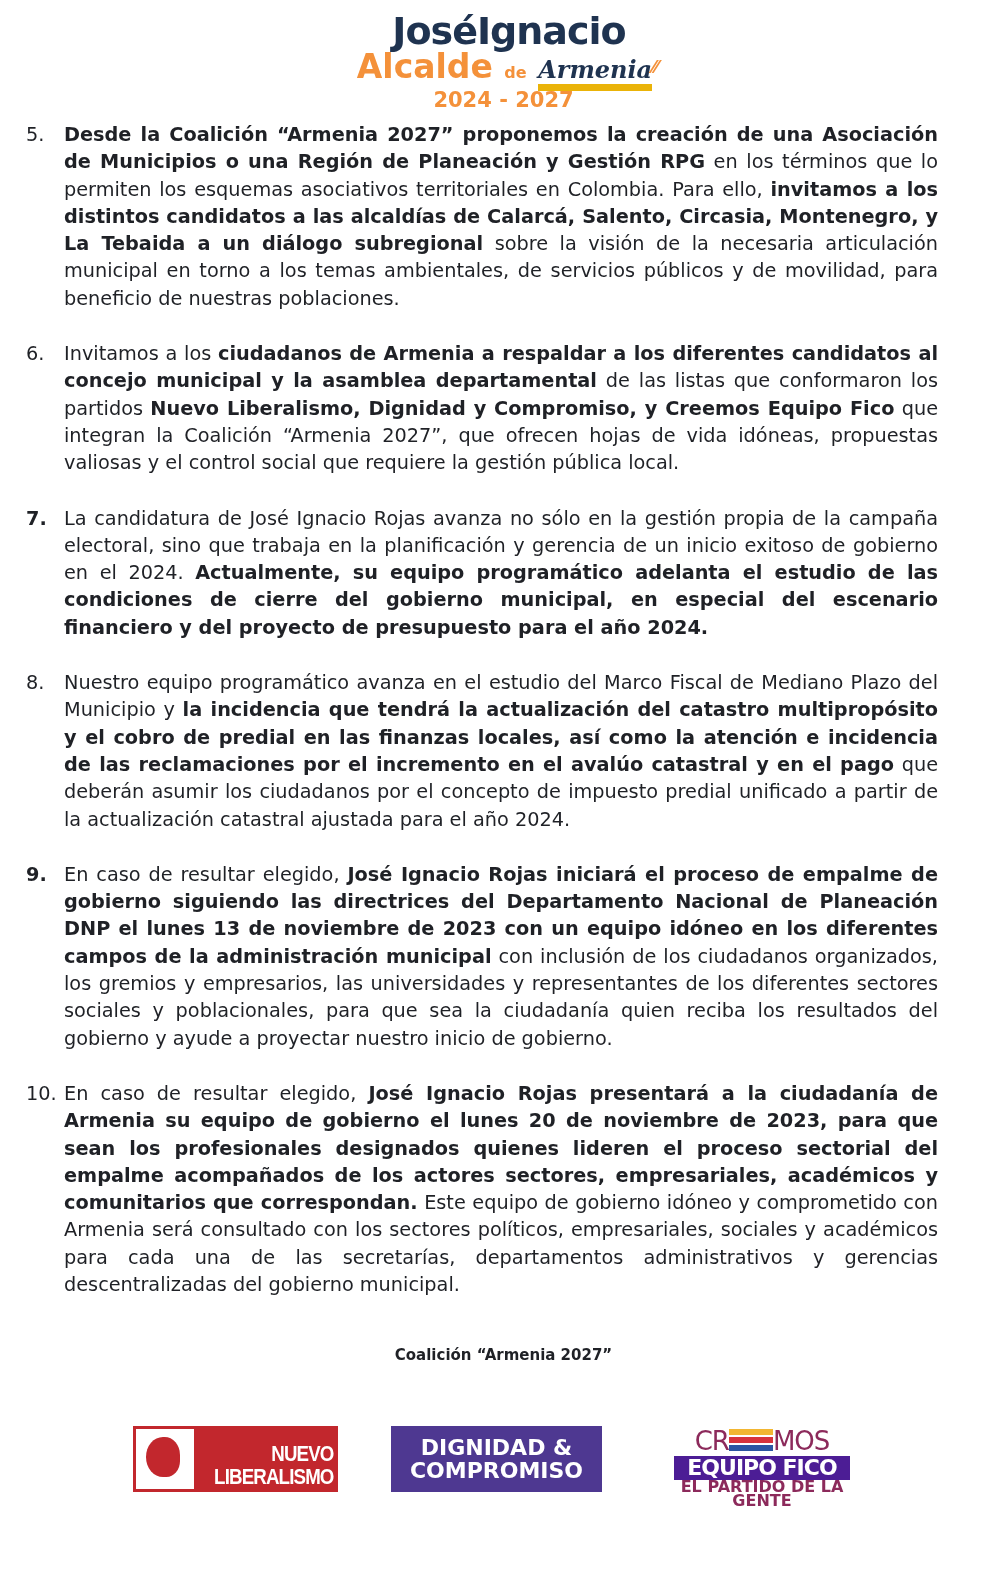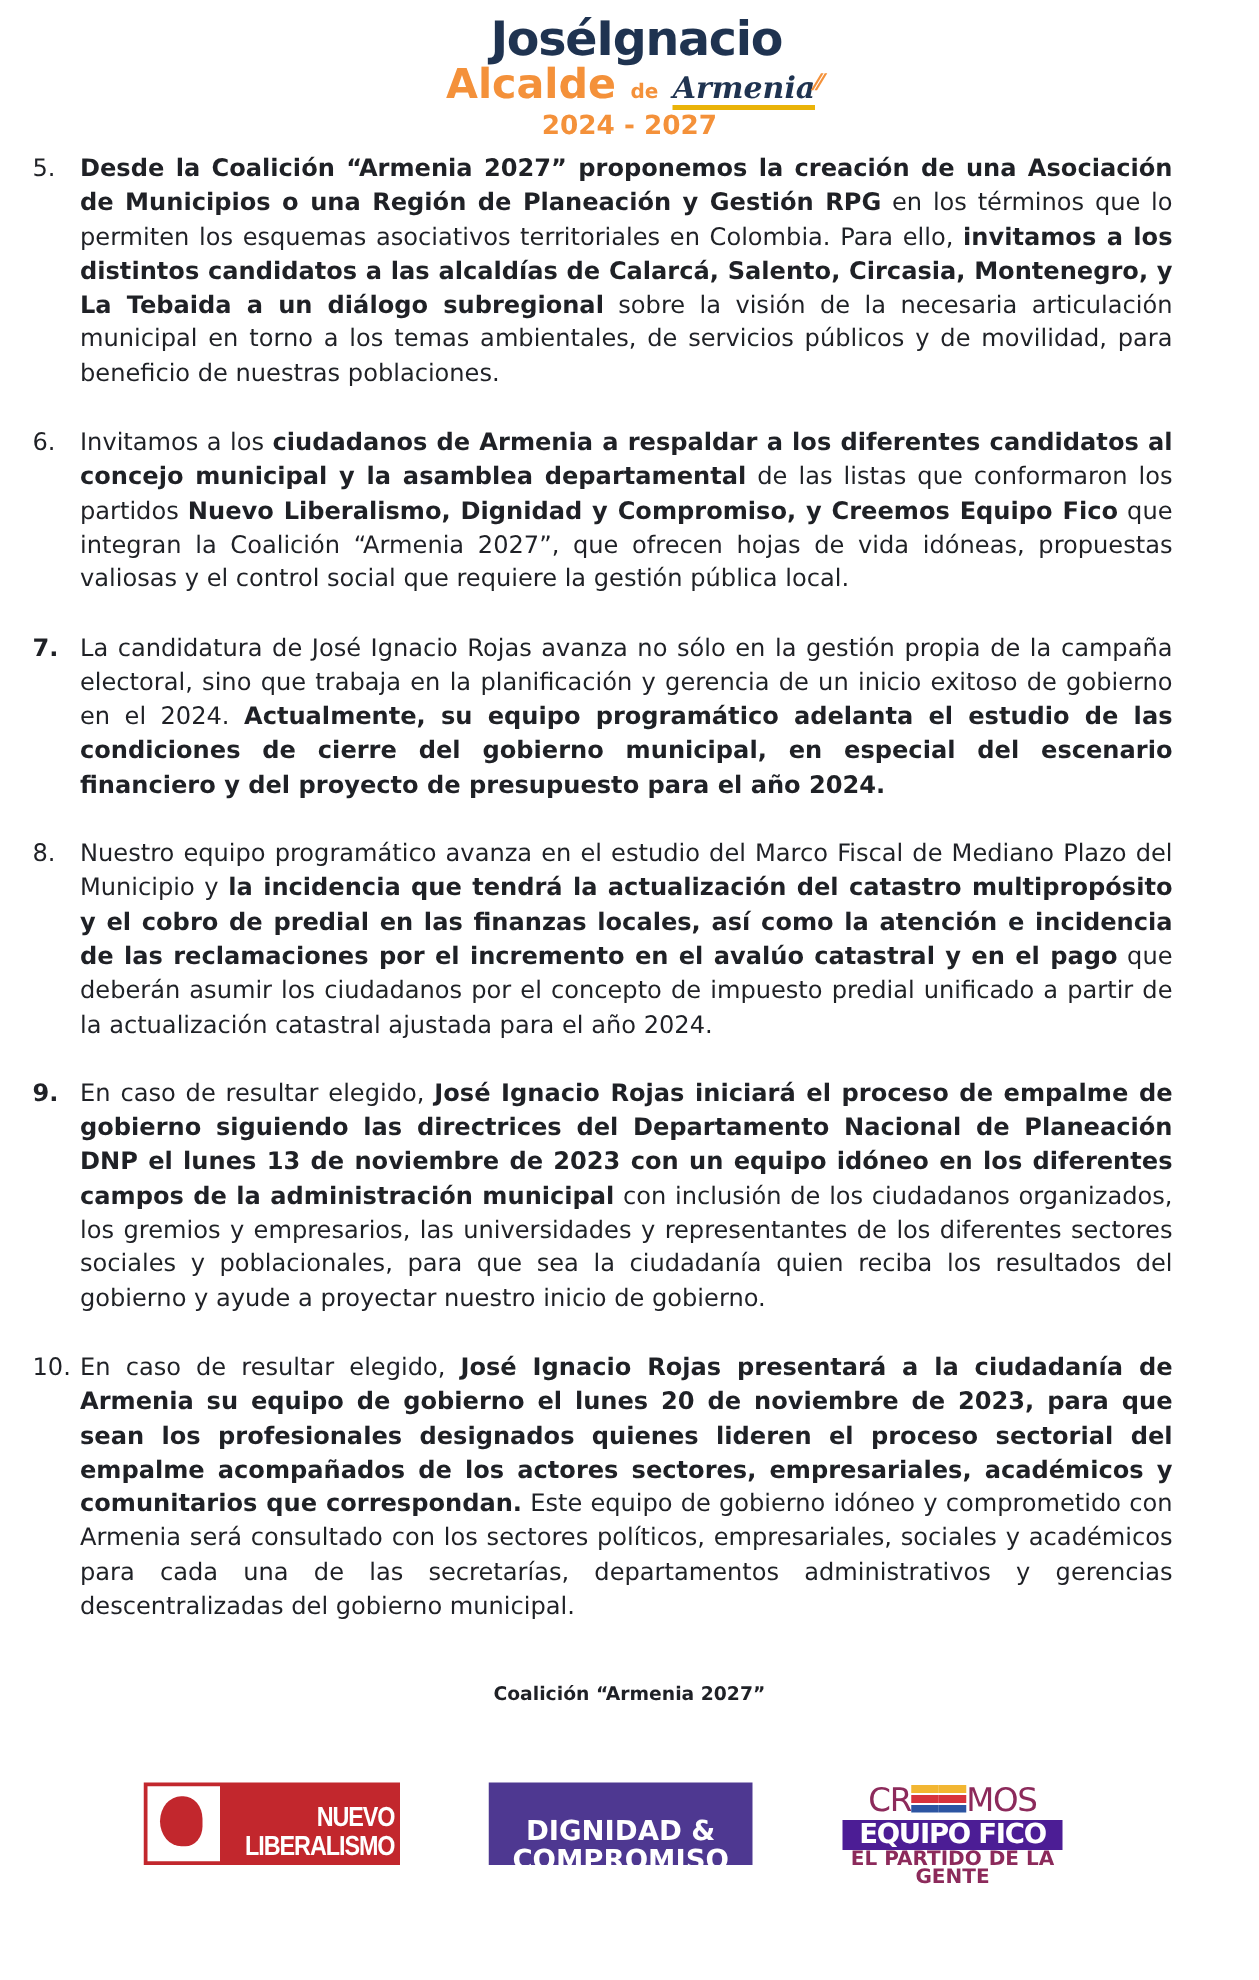--- a/index.html
+++ b/index.html
@@ -4,39 +4,39 @@
 <style>
   html, body { margin: 0; padding: 0; background: #ffffff; }
   body {
     width: 1007px; height: 1584px; position: relative; overflow: hidden;
     font-family: "DejaVu Sans", sans-serif; color: #1f2126;
   }
   .logo { position: absolute; left: 0; right: 0; top: 12px; text-align: center; }
   .logo-line1 { font-family: "DejaVu Sans", sans-serif; font-weight: bold; font-size: 38px; color: #1f3350; letter-spacing: -1px; line-height: 38px; padding-left: 11px; }
   .logo-line2 { font-weight: bold; font-size: 33px; color: #f4913a; line-height: 34px; margin-left: 8px; }
   .logo-line2 .de { font-size: 16px; }
-  .logo-line2 .armenia { font-family: "DejaVu Serif", serif; font-style: italic; font-size: 24px; color: #1f3350; border-bottom: 4px solid #eab308; }
+  .logo-line2 .armenia { font-family: "DejaVu Serif", serif; font-style: italic; font-size: 24px; color: #1f3350; border-bottom: 7px solid #eab308; }
   .logo-line2 .sparks { color: #f4913a; font-size: 18px; vertical-align: top; }
   .logo-line3 { font-weight: bold; font-size: 21px; color: #f4913a; line-height: 20px; }
 
   .items { position: absolute; left: 26px; top: 121px; width: 912px; }
   .item { display: flex; font-size: 19.3px; line-height: 27.3px; text-align: justify; margin-bottom: 28px; }
   .num { width: 38px; flex: 0 0 38px; }
   .num.b { font-weight: bold; }
   .txt { flex: 1; }
   .txt b { font-weight: bold; }
 
   .signature { position: absolute; left: 0; right: 0; top: 1346px; text-align: center; font-weight: bold; font-size: 15px; }
 
   .party { position: absolute; top: 1426px; height: 66px; }
-  .nl { left: 115px; width: 205px; background: #c2272d; color: #fff; }
+  .nl { left: 133px; width: 205px; background: #c2272d; color: #fff; }
   .nl .face { position: absolute; left: 3px; top: 3px; width: 58px; height: 60px; background: #fff; }
   .nl .face::after { content: ""; position: absolute; left: 10px; top: 8px; width: 34px; height: 40px; background: #c2272d; border-radius: 50% 45% 40% 50%; }
   .nl .t { position: absolute; right: 4px; top: 16px; text-align: right; font-family: "Liberation Sans", sans-serif; font-weight: bold; font-size: 22px; line-height: 23px; letter-spacing: -1px; transform: scaleX(0.85); transform-origin: right; }
-  .dc { left: 391px; width: 211px; background: #4e3891; color: #fff; text-align: center; font-weight: bold; font-size: 22px; line-height: 23px; padding-top: 28px; box-sizing: border-box; }
+  .dc { left: 391px; width: 211px; background: #4e3891; color: #fff; text-align: center; font-weight: bold; font-size: 22px; line-height: 23px; padding-top: 10px; box-sizing: border-box; }
   .cr { left: 672px; width: 180px; color: #8c2a5b; text-align: center; }
   .cr .c1 { font-weight: normal; font-size: 26px; line-height: 30px; letter-spacing: -1px; }
   .cr .c1 .e { display: inline-block; width: 22px; height: 22px; vertical-align: -1px; background: linear-gradient(#f2b632 0 28%, #fff 28% 36%, #d8333c 36% 64%, #fff 64% 72%, #2c55a2 72% 100%); }
   .cr .c2 { background: #4c1d95; color: #fff; font-weight: bold; font-size: 22px; line-height: 24px; margin: 0 2px; letter-spacing: -1px; }
   .cr .c3 { font-weight: bold; font-size: 16px; line-height: 14px; }
 </style>
 </head>
 <body>
 
 <div class="logo">

